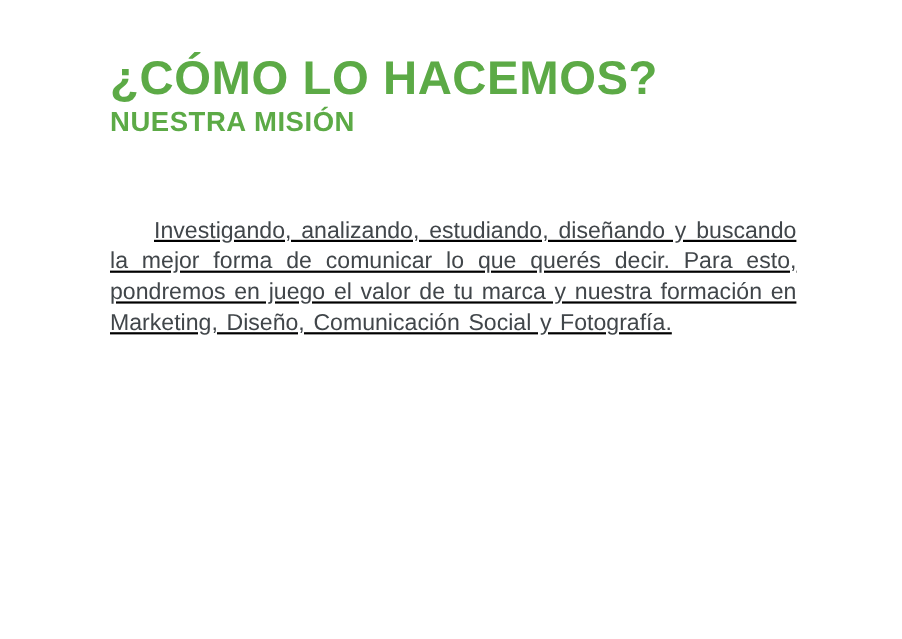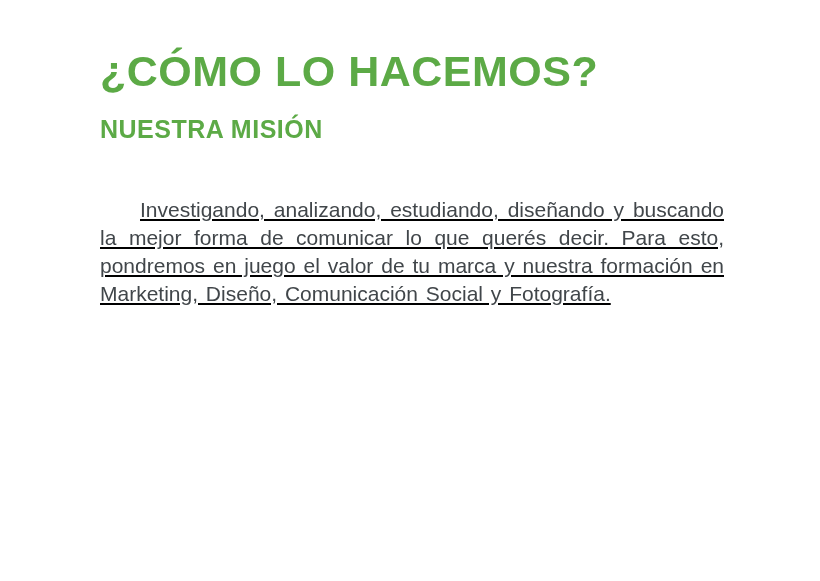--- a/index.html
+++ b/index.html
@@ -27,21 +27,21 @@
     letter-spacing: 0.5px;
     color: #5caa46;
     line-height: 1.1;
     white-space: nowrap;
   }
   .subtitle {
     font-size: 25px;
     font-weight: bold;
     letter-spacing: 0.5px;
     color: #5caa46;
-    margin-top: 20px;
+    margin-top: 2px;
     white-space: nowrap;
   }
   .body-copy {
     position: absolute;
     left: 100px;
     top: 196px;
     width: 624px;
     text-decoration: underline;
   }
   .paragraph {

